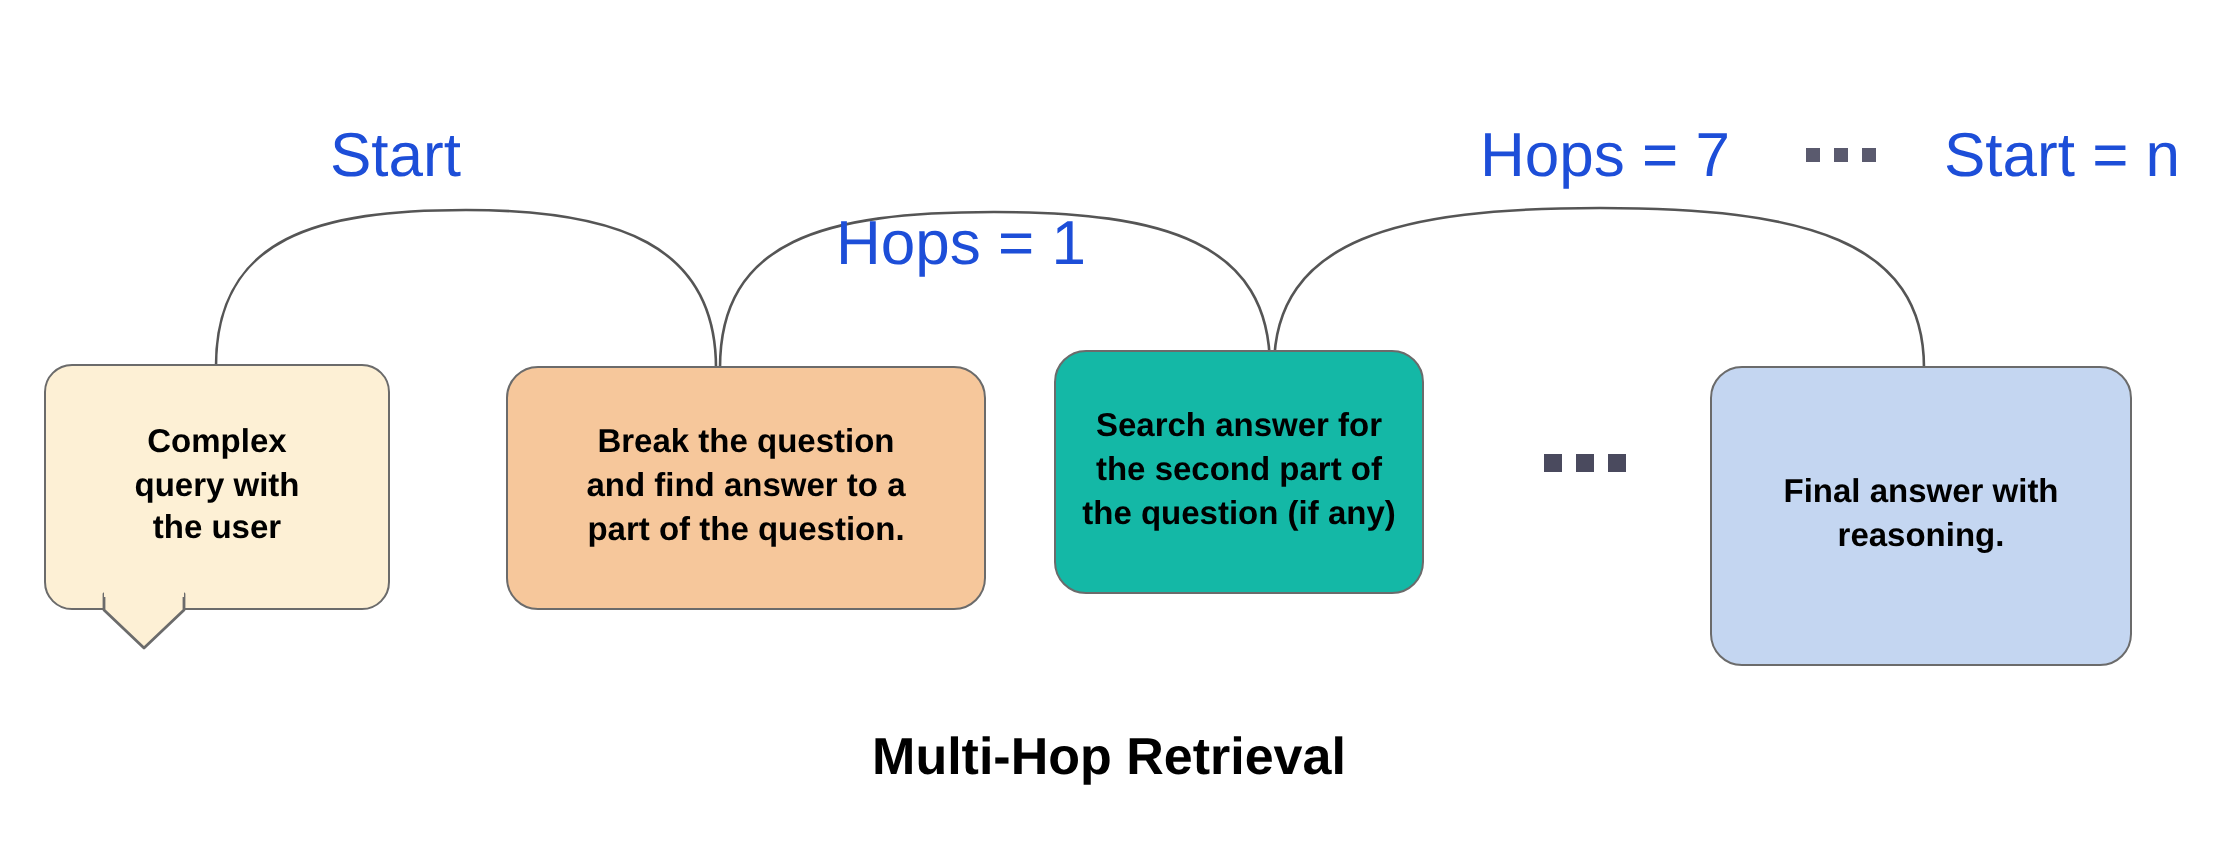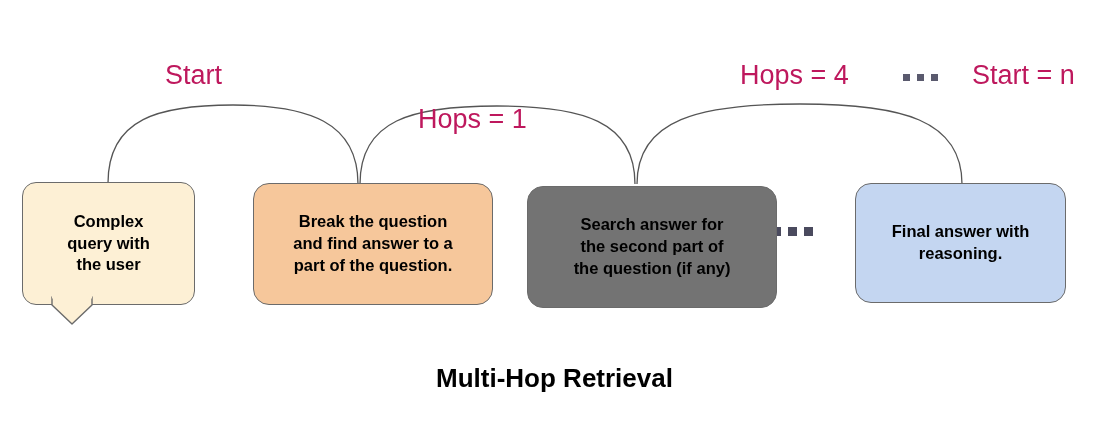--- a/index.html
+++ b/index.html
@@ -23,22 +23,22 @@
     position: absolute;
     left: 0;
     top: 0;
     width: 1109px;
     height: 427px;
   }
 
   
   .hop-label {
     position: absolute;
-    color: #be185d;
-    font-size: 27px;
+    color: #1d4ed8;
+    font-size: 31px;
     font-family: "Liberation Sans", sans-serif;
     white-space: nowrap;
     line-height: 1;
   }
 
   
   .ellipsis {
     position: absolute;
     display: flex;
     gap: 7px;
@@ -104,21 +104,21 @@
 <div id="canvas">
 
   <svg id="arcs" viewBox="0 0 1109 427" xmlns="http://www.w3.org/2000/svg">
     <path d="M 108 183 C 108 118, 160 105, 233 105 C 308 105, 358 122, 358 184" fill="none" stroke="#555555" stroke-width="1.3"></path>
     <path d="M 360 184 C 360 120, 412 106, 497 106 C 582 106, 635 121, 635 184" fill="none" stroke="#555555" stroke-width="1.3"></path>
     <path d="M 637 184 C 637 119, 700 104, 800 104 C 902 104, 962 120, 962 184" fill="none" stroke="#555555" stroke-width="1.3"></path>
   </svg>
 
   <div class="hop-label" style="left:165px; top:62px;">Start</div>
   <div class="hop-label" style="left:418px; top:62px;margin-top:44px;">Hops = 1</div>
-  <div class="hop-label" style="left:740px; top:62px;">Hops = 4</div>
+  <div class="hop-label" style="left:740px; top:62px;">Hops = 7</div>
   <div class="hop-label" style="left:972px; top:62px;">Start = n</div>
 
   <div class="ellipsis" style="left:903px; top:74px;">
     <span class="dot"></span>
     <span class="dot"></span>
     <span class="dot"></span>
   </div>
 
   <div class="ellipsis mid" style="left:772px; top:227px;">
     <span class="dot"></span>
@@ -135,26 +135,26 @@
     <path d="M 30 1 L 30 9 L 50 28 L 70 9 L 70 1 Z" fill="#fdf0d5" stroke="#6b6b6b" stroke-width="1.4" stroke-linejoin="round"></path>
     <path d="M 30 1 L 70 1" stroke="#fdf0d5" stroke-width="3"></path>
   </svg>
 
   <div class="node" style="left:253px; top:183px; width:240px; height:122px; background:#f6c79b;">
     <span class="node-text">Break the question
 and find answer to a
 part of the question.</span>
   </div>
 
-  <div class="node" style="left:527px; top:186px; width:250px; height:122px; background:#737373;">
+  <div class="node" style="left:527px; top:175px; width:185px; height:122px; background:#14b8a6;">
     <span class="node-text">Search answer for
 the second part of
 the question (if any)</span>
   </div>
 
-  <div class="node" style="left:855px; top:183px; width:211px; height:120px; background:#c4d6f1;">
+  <div class="node" style="left:855px; top:183px; width:211px; height:150px; background:#c4d6f1;">
     <span class="node-text">Final answer with
 reasoning.</span>
   </div>
 
   <div id="caption" style="top:365px;">Multi-Hop Retrieval</div>
 
 </div>
 
 </body></html>

